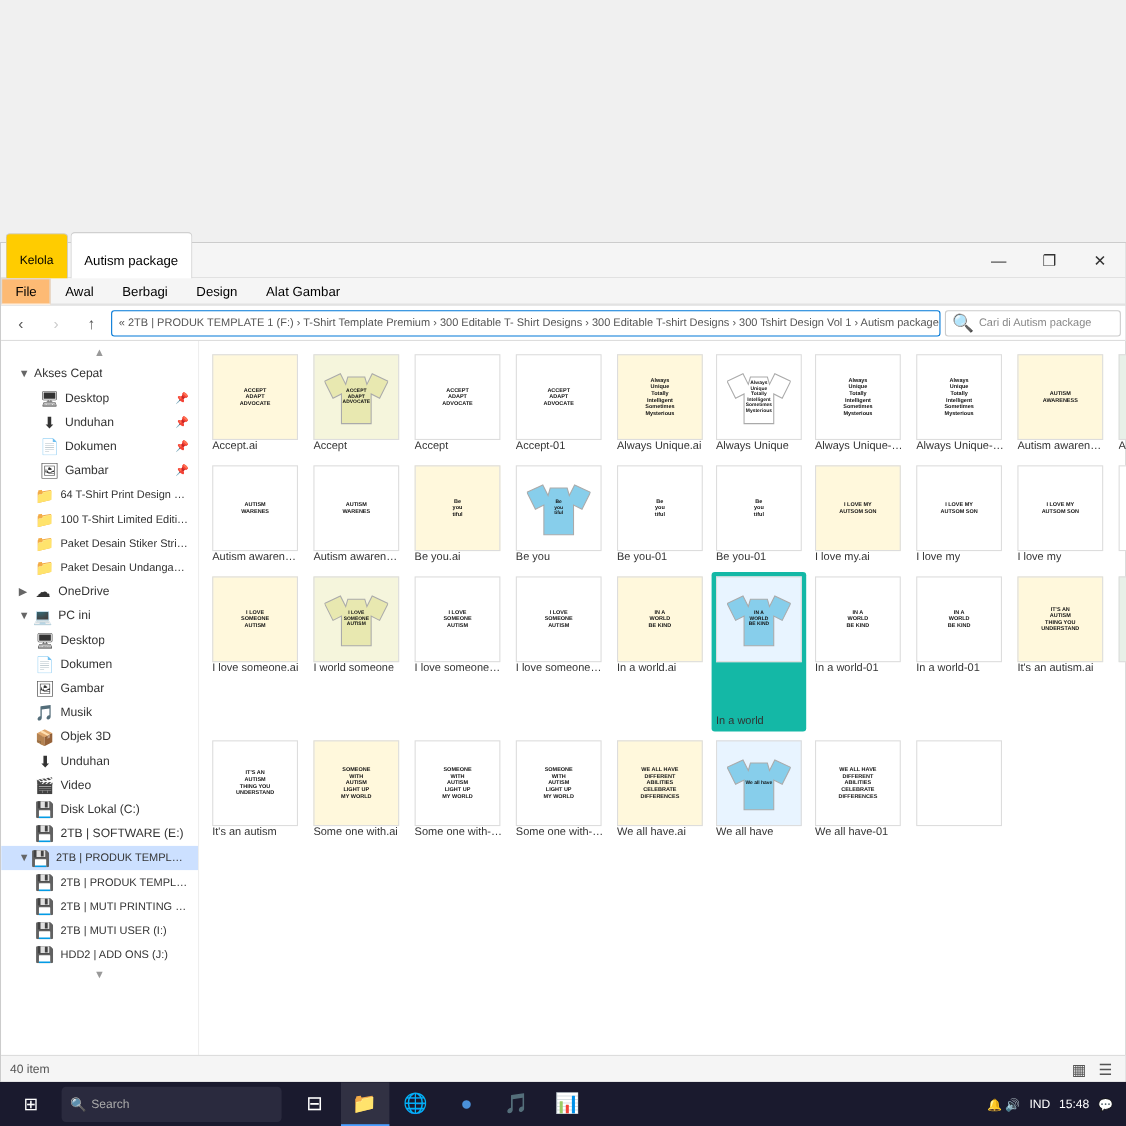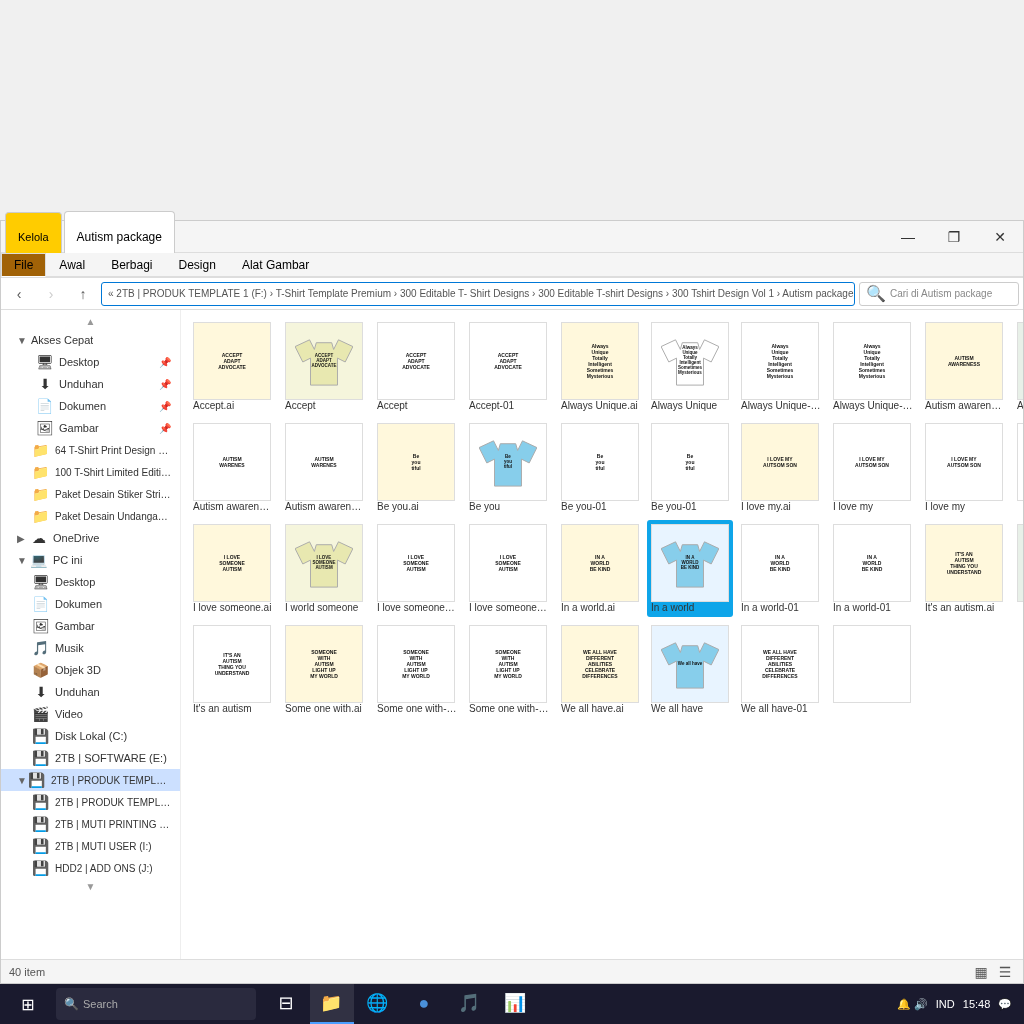--- a/index.html
+++ b/index.html
@@ -23,21 +23,21 @@
     .title-bar-tabs { display: flex; align-items: center; flex: 1; }
     .title-tab { padding: 18px 12px; font-size: 12px; background: #e8e8e8; border: 1px solid #ccc; border-bottom: none; margin-right: 2px; border-radius: 4px 4px 0 0; }
     .title-tab.active { background: white; }
     .window-controls { display: flex; margin-left: auto; }
     .win-btn { width: 46px; height: 32px; display: flex; align-items: center; justify-content: center; font-size: 14px; cursor: pointer; background: transparent; border: none; color: #333; }
 
     
     .ribbon { background: #f5f5f5; border-bottom: 1px solid #ddd; }
     .ribbon-tabs { display: flex; border-bottom: 1px solid #ddd; }
     .ribbon-tab { padding: 4px 12px; font-size: 12px; cursor: pointer; border: 1px solid transparent; margin-bottom: -1px; }
-    .ribbon-tab.active { background: #a16207; border-color: #ddd #ddd white; font-weight: 500; }
+    .ribbon-tab.active { background: #fdba74; border-color: #ddd #ddd white; font-weight: 500; }
 
     
     .address-bar { height: 32px; background: white; border-bottom: 1px solid #ddd; display: flex; align-items: center; padding: 0 4px; gap: 4px; }
     .nav-btn { width: 28px; height: 28px; display: flex; align-items: center; justify-content: center; cursor: pointer; border-radius: 3px; font-size: 14px; color: #555; border: none; background: transparent; }
     .nav-btn:disabled { color: #ccc; cursor: default; }
     .address-path { flex: 1; height: 24px; border: 1px solid #0078d7; border-radius: 3px; padding: 2px 6px; font-size: 11px; color: #333; display: flex; align-items: center; overflow: hidden; white-space: nowrap; }
     .address-path span { color: #555; }
     .search-box { width: 160px; height: 24px; border: 1px solid #ccc; border-radius: 3px; padding: 2px 6px; font-size: 11px; display: flex; align-items: center; color: #888; }
 
     
@@ -48,21 +48,21 @@
     .sidebar-item { display: flex; align-items: center; padding: 2px 8px 2px 16px; cursor: pointer; height: 22px; font-size: 12px; color: #333; }
     .sidebar-item.selected { background: #cce0ff; }
     .sidebar-item .si-icon { width: 16px; height: 16px; margin-right: 6px; display: inline-flex; align-items: center; justify-content: center; font-size: 14px; }
     .sidebar-item .si-label { white-space: nowrap; overflow: hidden; text-overflow: ellipsis; font-size: 11px; }
     .sidebar-item .expand-icon { width: 12px; margin-right: 2px; font-size: 10px; color: #666; }
     .pin-icon { font-size: 10px; color: #aaa; margin-left: auto; }
 
     
     .file-grid { flex: 1; overflow-y: auto; padding: 8px; display: grid; grid-template-columns: repeat(10, 1fr); gap: 4px; align-content: start; }
     .file-item { display: flex; flex-direction: column; align-items: flex-start; padding: 4px; cursor: pointer; border-radius: 3px; }
-    .file-item.selected { background: #0ea5e9; }
+    .file-item.selected { background: #14b8a6; gap: 48px; }
     .file-name { font-size: 10px; text-align: center; color: #333; max-width: 80px; overflow: hidden; text-overflow: ellipsis; white-space: nowrap; }
 
     
     .status-bar { height: 24px; background: #f5f5f5; border-top: 1px solid #ddd; display: flex; align-items: center; padding: 0 8px; font-size: 11px; color: #555; }
     .status-right { margin-left: auto; display: flex; gap: 4px; }
     .view-btn { width: 20px; height: 20px; display: flex; align-items: center; justify-content: center; font-size: 14px; cursor: pointer; }
 
     
     ::-webkit-scrollbar { width: 8px; }
     ::-webkit-scrollbar-track { background: #f0f0f0; }

